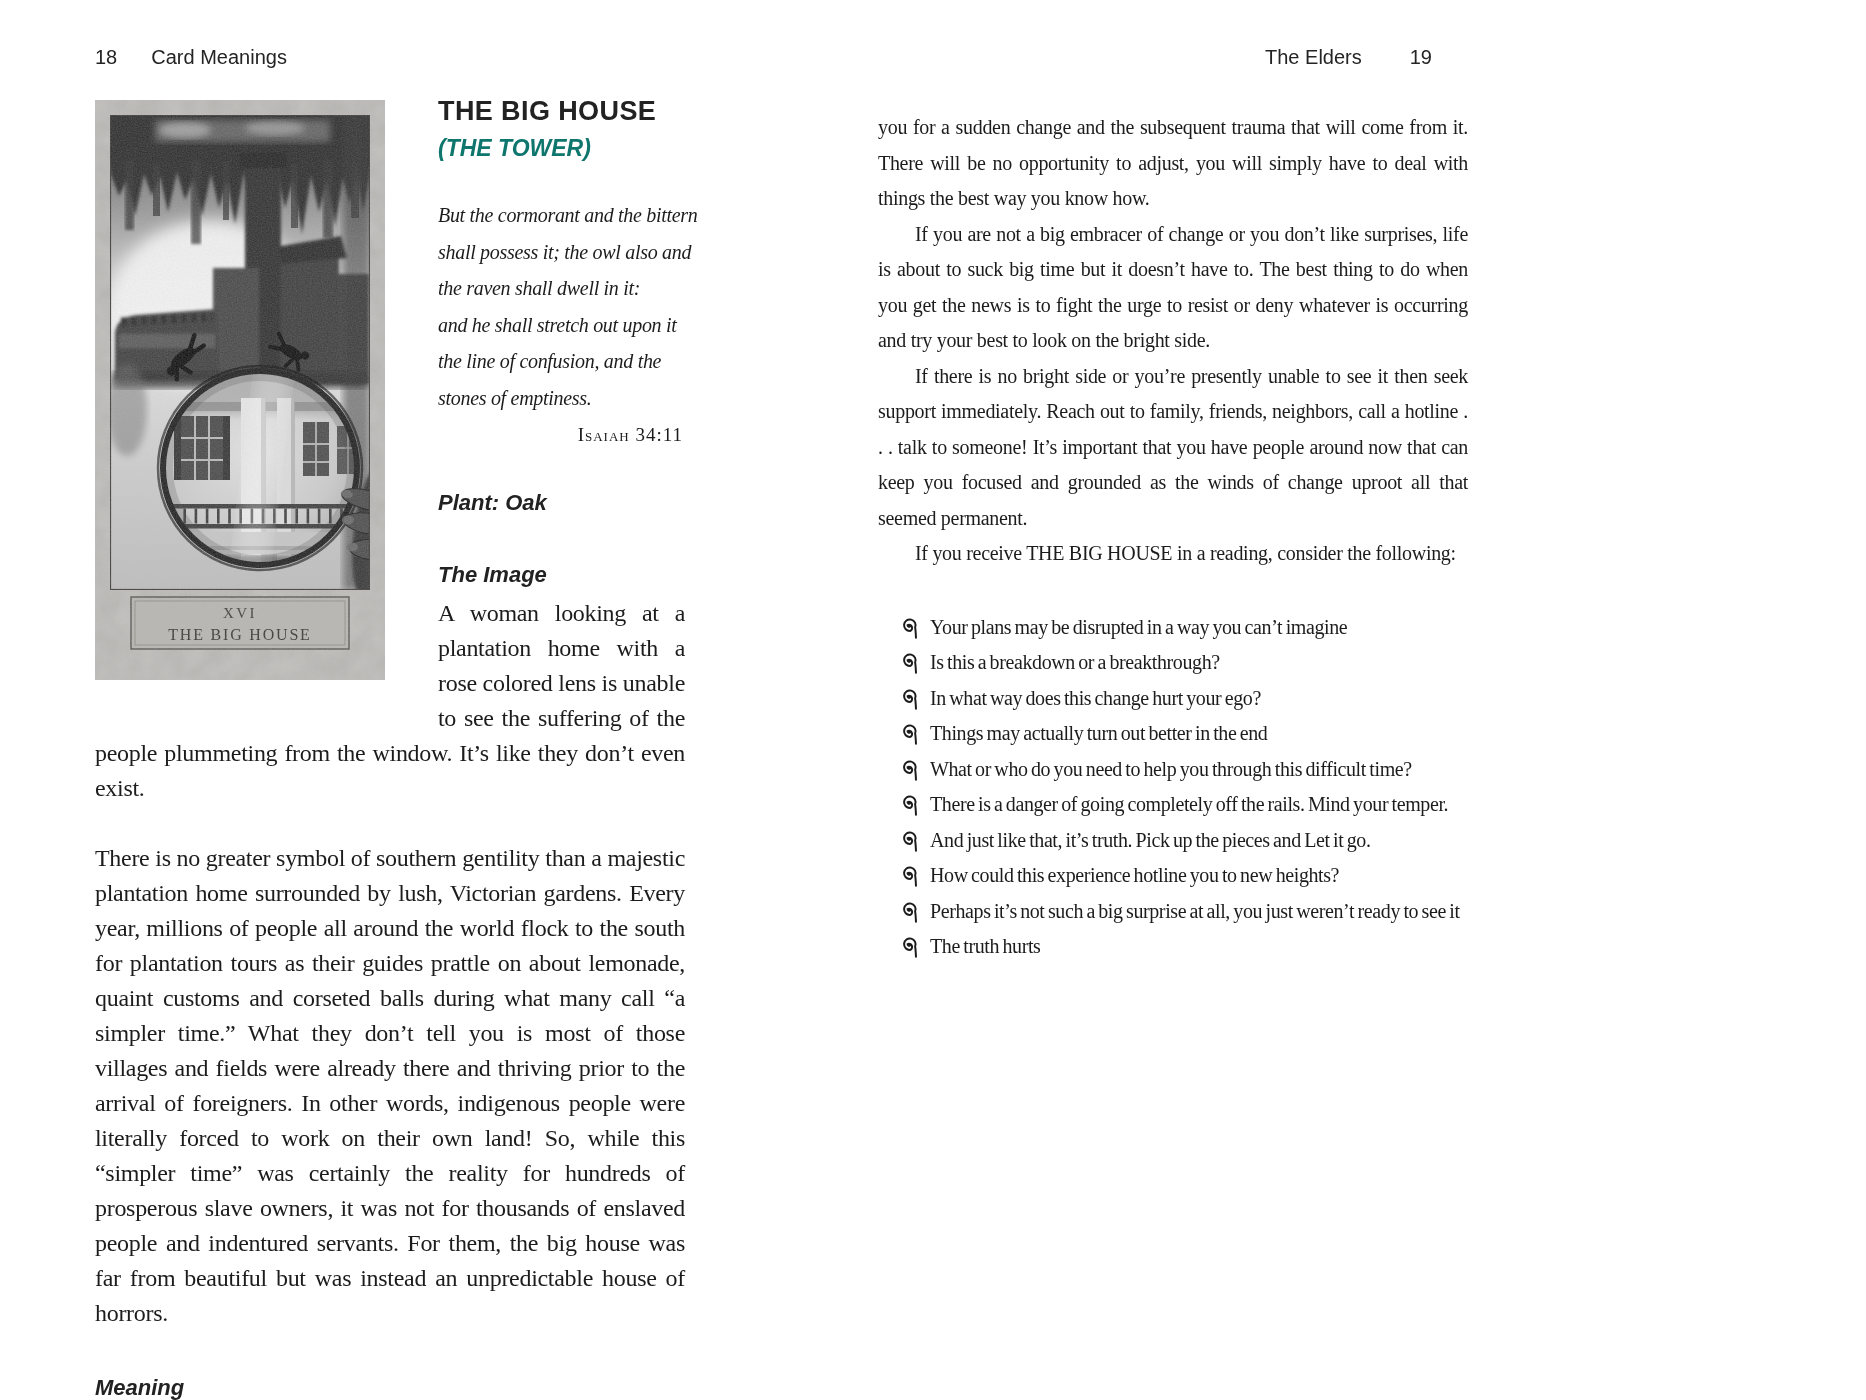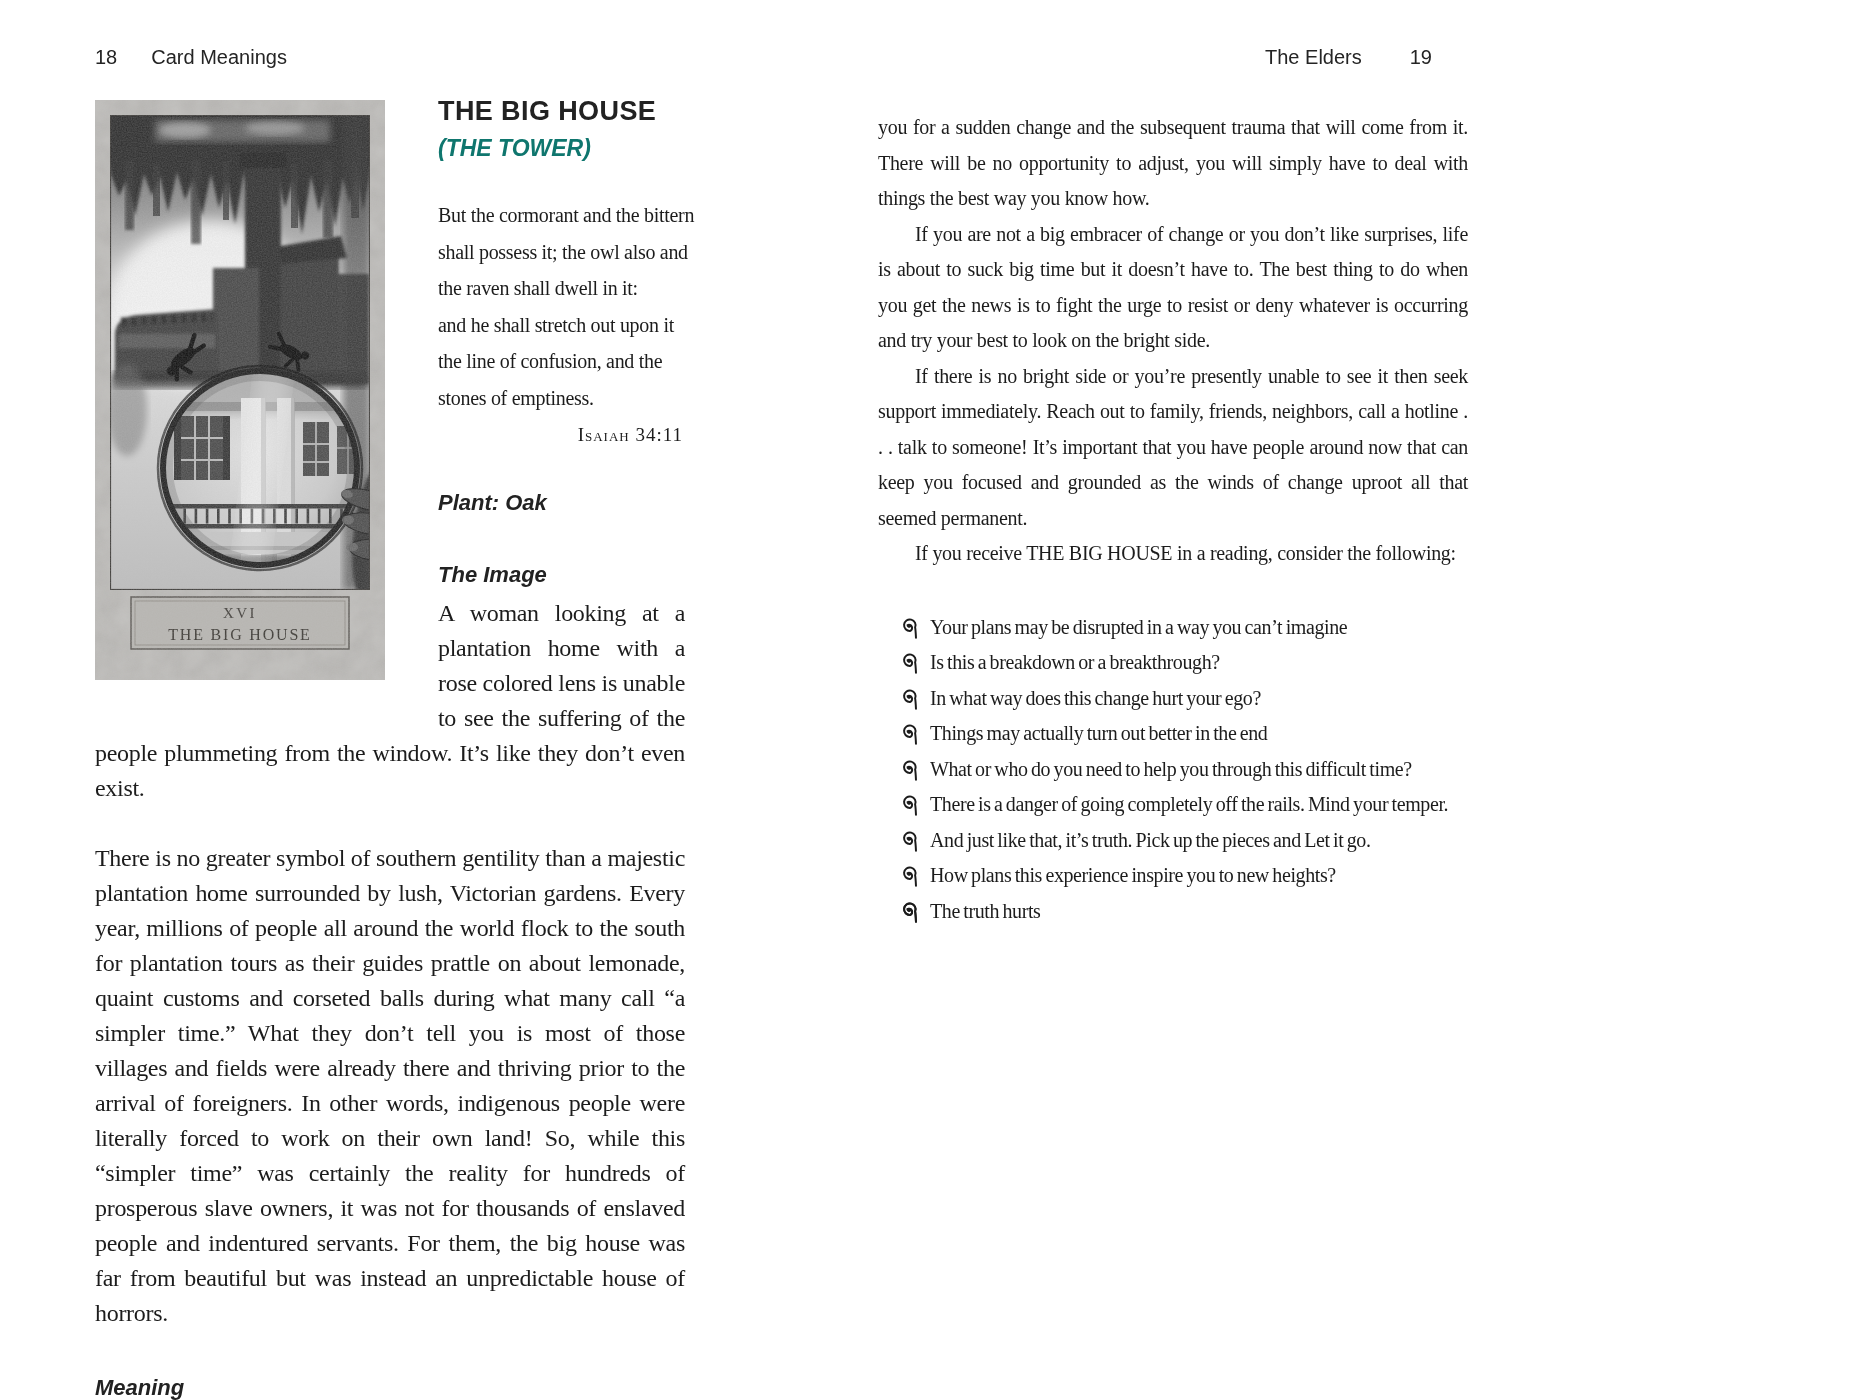--- a/index.html
+++ b/index.html
@@ -61,20 +61,21 @@
     letter-spacing: 0.4px;
     color: #222222;
   }
   .card-subtitle {
     margin: 8px 0 0;
     font: italic 700 23px/26px "Liberation Sans", "DejaVu Sans", sans-serif;
     color: #0f766e;
   }
   .verse {
     margin-top: 36px;
+    font-style: italic;
     font-size: 20px;
     line-height: 36.5px;
     letter-spacing: -0.3px;
   }
   .verse .verse-line { white-space: nowrap; }
   .attribution {
     margin-top: 6px;
     font-size: 19px;
     line-height: 26px;
     text-align: right;
@@ -394,30 +395,31 @@
         </span>
         <span>And just like that, it’s truth. Pick up the pieces and Let it go.</span>
       </li>
 
       <li>
         <span class="bullet-icon">
           <svg viewBox="0 0 18 23" width="17" height="22" xmlns="http://www.w3.org/2000/svg">
             <path d="M14.8 21.8 C14.6 17.5 14.4 13.8 13.9 10.9 A6.1 6.1 0 1 0 8.7 14.6 A3.4 3.4 0 1 0 5.9 8.4 A1.7 1.7 0 0 0 8.3 10.1" fill="none" stroke="#1b1b1b" stroke-width="2.1" stroke-linecap="round"></path>
           </svg>
         </span>
-        <span>How plans this experience inspire you to new heights?</span>
-      </li>
-
-
-      <li>
-        <span class="bullet-icon">
-          <svg viewBox="0 0 18 23" width="17" height="22" xmlns="http://www.w3.org/2000/svg">
-            <path d="M14.8 21.8 C14.6 17.5 14.4 13.8 13.9 10.9 A6.1 6.1 0 1 0 8.7 14.6 A3.4 3.4 0 1 0 5.9 8.4 A1.7 1.7 0 0 0 8.3 10.1" fill="none" stroke="#1b1b1b" stroke-width="2.1" stroke-linecap="round"></path>
-          </svg>
-        </span>
+        <span>How could this experience hotline you to new heights?</span>
+      </li>
+
+
+      <li>
+        <span class="bullet-icon">
+          <svg viewBox="0 0 18 23" width="17" height="22" xmlns="http://www.w3.org/2000/svg">
+            <path d="M14.8 21.8 C14.6 17.5 14.4 13.8 13.9 10.9 A6.1 6.1 0 1 0 8.7 14.6 A3.4 3.4 0 1 0 5.9 8.4 A1.7 1.7 0 0 0 8.3 10.1" fill="none" stroke="#1b1b1b" stroke-width="2.1" stroke-linecap="round"></path>
+          </svg>
+        </span>
+        <span>Perhaps it’s not such a big surprise at all, you just weren’t ready to see it</span>
       </li>
 
       <li>
         <span class="bullet-icon">
           <svg viewBox="0 0 18 23" width="17" height="22" xmlns="http://www.w3.org/2000/svg">
             <path d="M14.8 21.8 C14.6 17.5 14.4 13.8 13.9 10.9 A6.1 6.1 0 1 0 8.7 14.6 A3.4 3.4 0 1 0 5.9 8.4 A1.7 1.7 0 0 0 8.3 10.1" fill="none" stroke="#1b1b1b" stroke-width="2.1" stroke-linecap="round"></path>
           </svg>
         </span>
         <span>The truth hurts</span>
       </li>

